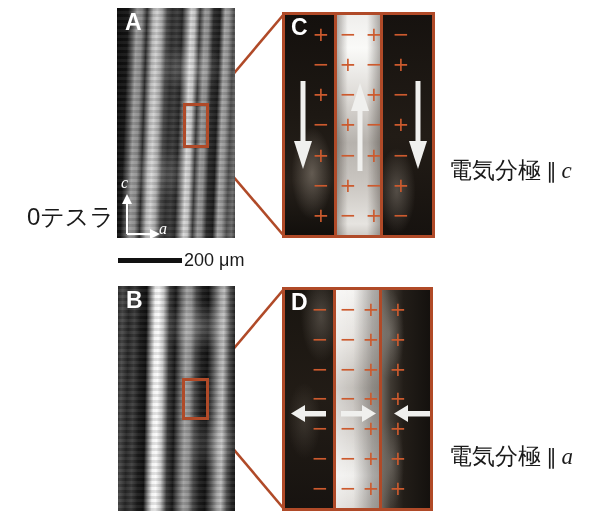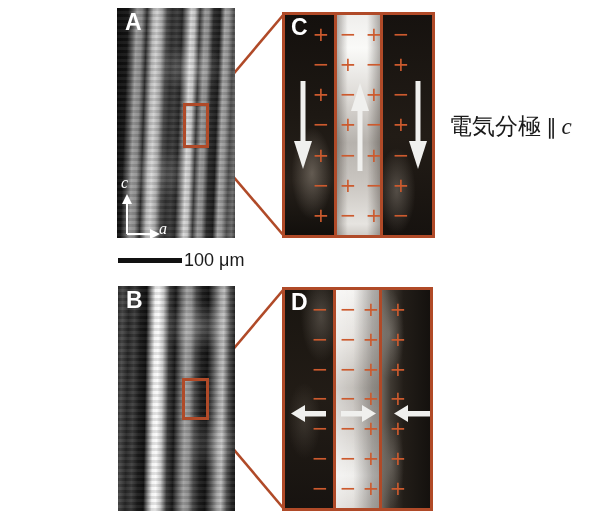--- a/index.html
+++ b/index.html
@@ -73,21 +73,21 @@
       radial-gradient(45% 30% at 15% 20%, rgba(200,195,188,0.35), rgba(200,195,188,0) 70%),
       radial-gradient(40% 30% at 18% 80%, rgba(190,185,178,0.30), rgba(190,185,178,0) 70%),
       linear-gradient(90deg,#6b645c 0%,#3f3932 18%,#221d18 45%,#14110e 100%);}
   .zoom-panel .panel-label{left:6px;top:1px;}
   .sign-col{position:absolute;top:0;bottom:0;display:flex;flex-direction:column;
             justify-content:space-between;align-items:center;padding:13px 0;
             transform:translateX(-50%);z-index:4;}
   .sign{font-family:"DejaVu Sans",sans-serif;font-size:20px;line-height:13px;color:#cc5a2e;}
   .arr{position:absolute;z-index:5;}
   
-  .caption{position:absolute;left:449px;font-size:23px;color:#1a1a1a;z-index:2;white-space:nowrap;}
+  .caption{position:absolute;left:449px;font-size:23px;color:#1a1a1a;z-index:2;white-space:nowrap;margin-top:44px;}
   .caption-c{top:111px;}
   .caption-d{top:397px;}
   .psym{margin:0 5px;font-size:21px;}
   .paxis{font-style:italic;font-family:"Liberation Serif","DejaVu Serif",serif;}
 </style>
 </head>
 <body>
 
 <div class="fig">
 
@@ -103,23 +103,24 @@
     <div class="zoom-rect zoom-rect-a"></div>
     <svg class="axes-svg" width="58" height="66">
       <line x1="15" y1="62" x2="15" y2="30" stroke="#fff" stroke-width="2"></line>
       <polygon points="15,22 10,32 20,32" fill="#fff"></polygon>
       <line x1="15" y1="62" x2="40" y2="62" stroke="#fff" stroke-width="2"></line>
       <polygon points="48,62 38,57 38,67" fill="#fff"></polygon>
     </svg>
     <span class="axis-label axis-label-c">c</span>
     <span class="axis-label axis-label-a">a</span>
   </div>
+  <div class="cond cond-a">0テスラ</div>
 
   <div class="scalebar-line"></div>
-  <div class="scalebar-text">100 μm</div>
+  <div class="scalebar-text">200 μm</div>
 
   <div class="micrograph micrograph-b">
     <span class="panel-label">B</span>
     <div class="zoom-rect zoom-rect-b"></div>
   </div>
 
   <div class="zoom-panel panel-c">
     <div class="strip strip-left"></div>
     <div class="strip strip-mid"></div>
     <div class="strip strip-right"></div>
@@ -224,14 +225,17 @@
     <svg class="arr" style="left:55px;top:115px" width="36" height="17">
       <polygon points="36,8.5 22,0 22,17" fill="#f0f0ee"></polygon>
         <rect x="1" y="6" width="22" height="5.5" fill="#f0f0ee"></rect>
     </svg>
     <svg class="arr" style="left:109px;top:115px" width="37" height="17">
       <polygon points="0,8.5 14,0 14,17" fill="#f0f0ee"></polygon>
         <rect x="13" y="6" width="24" height="5.5" fill="#f0f0ee"></rect>
     </svg>
     <span class="panel-label">D</span>
   </div>
+  <div class="caption caption-d">
+    <span>電気分極</span><span class="psym">∥</span><span class="paxis">a</span>
+  </div>
 
 </div>
 
 </body></html>

